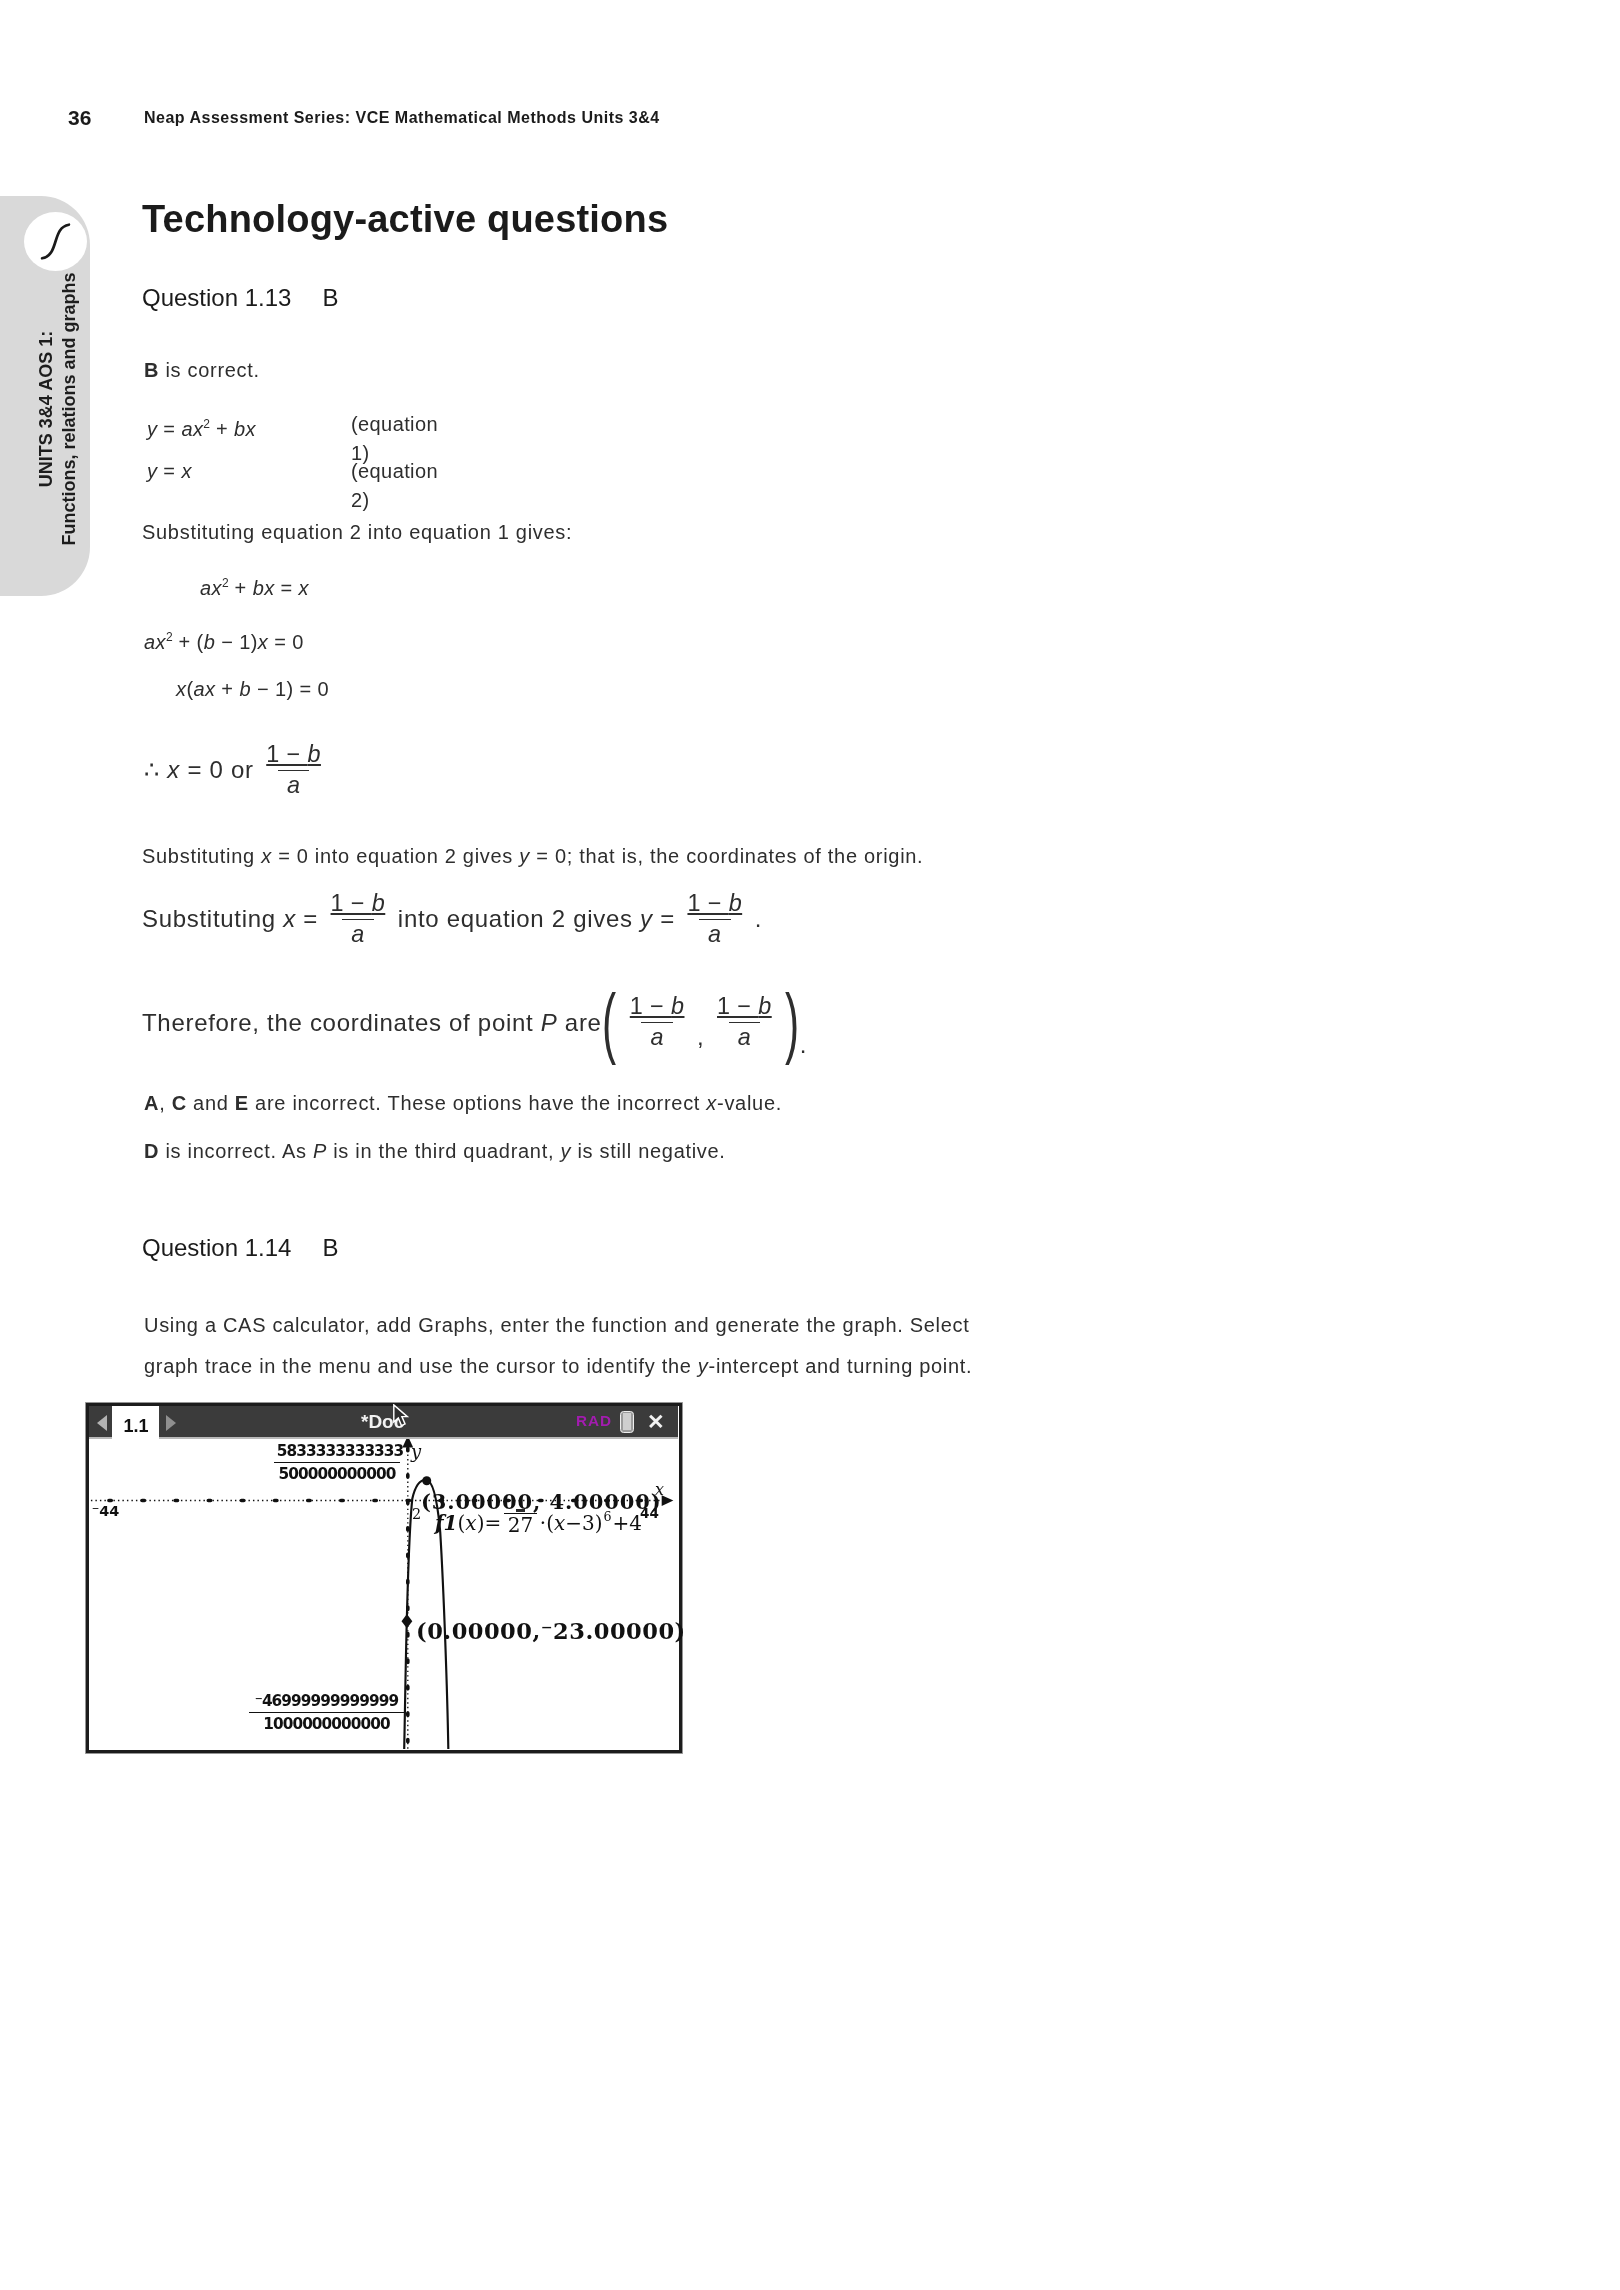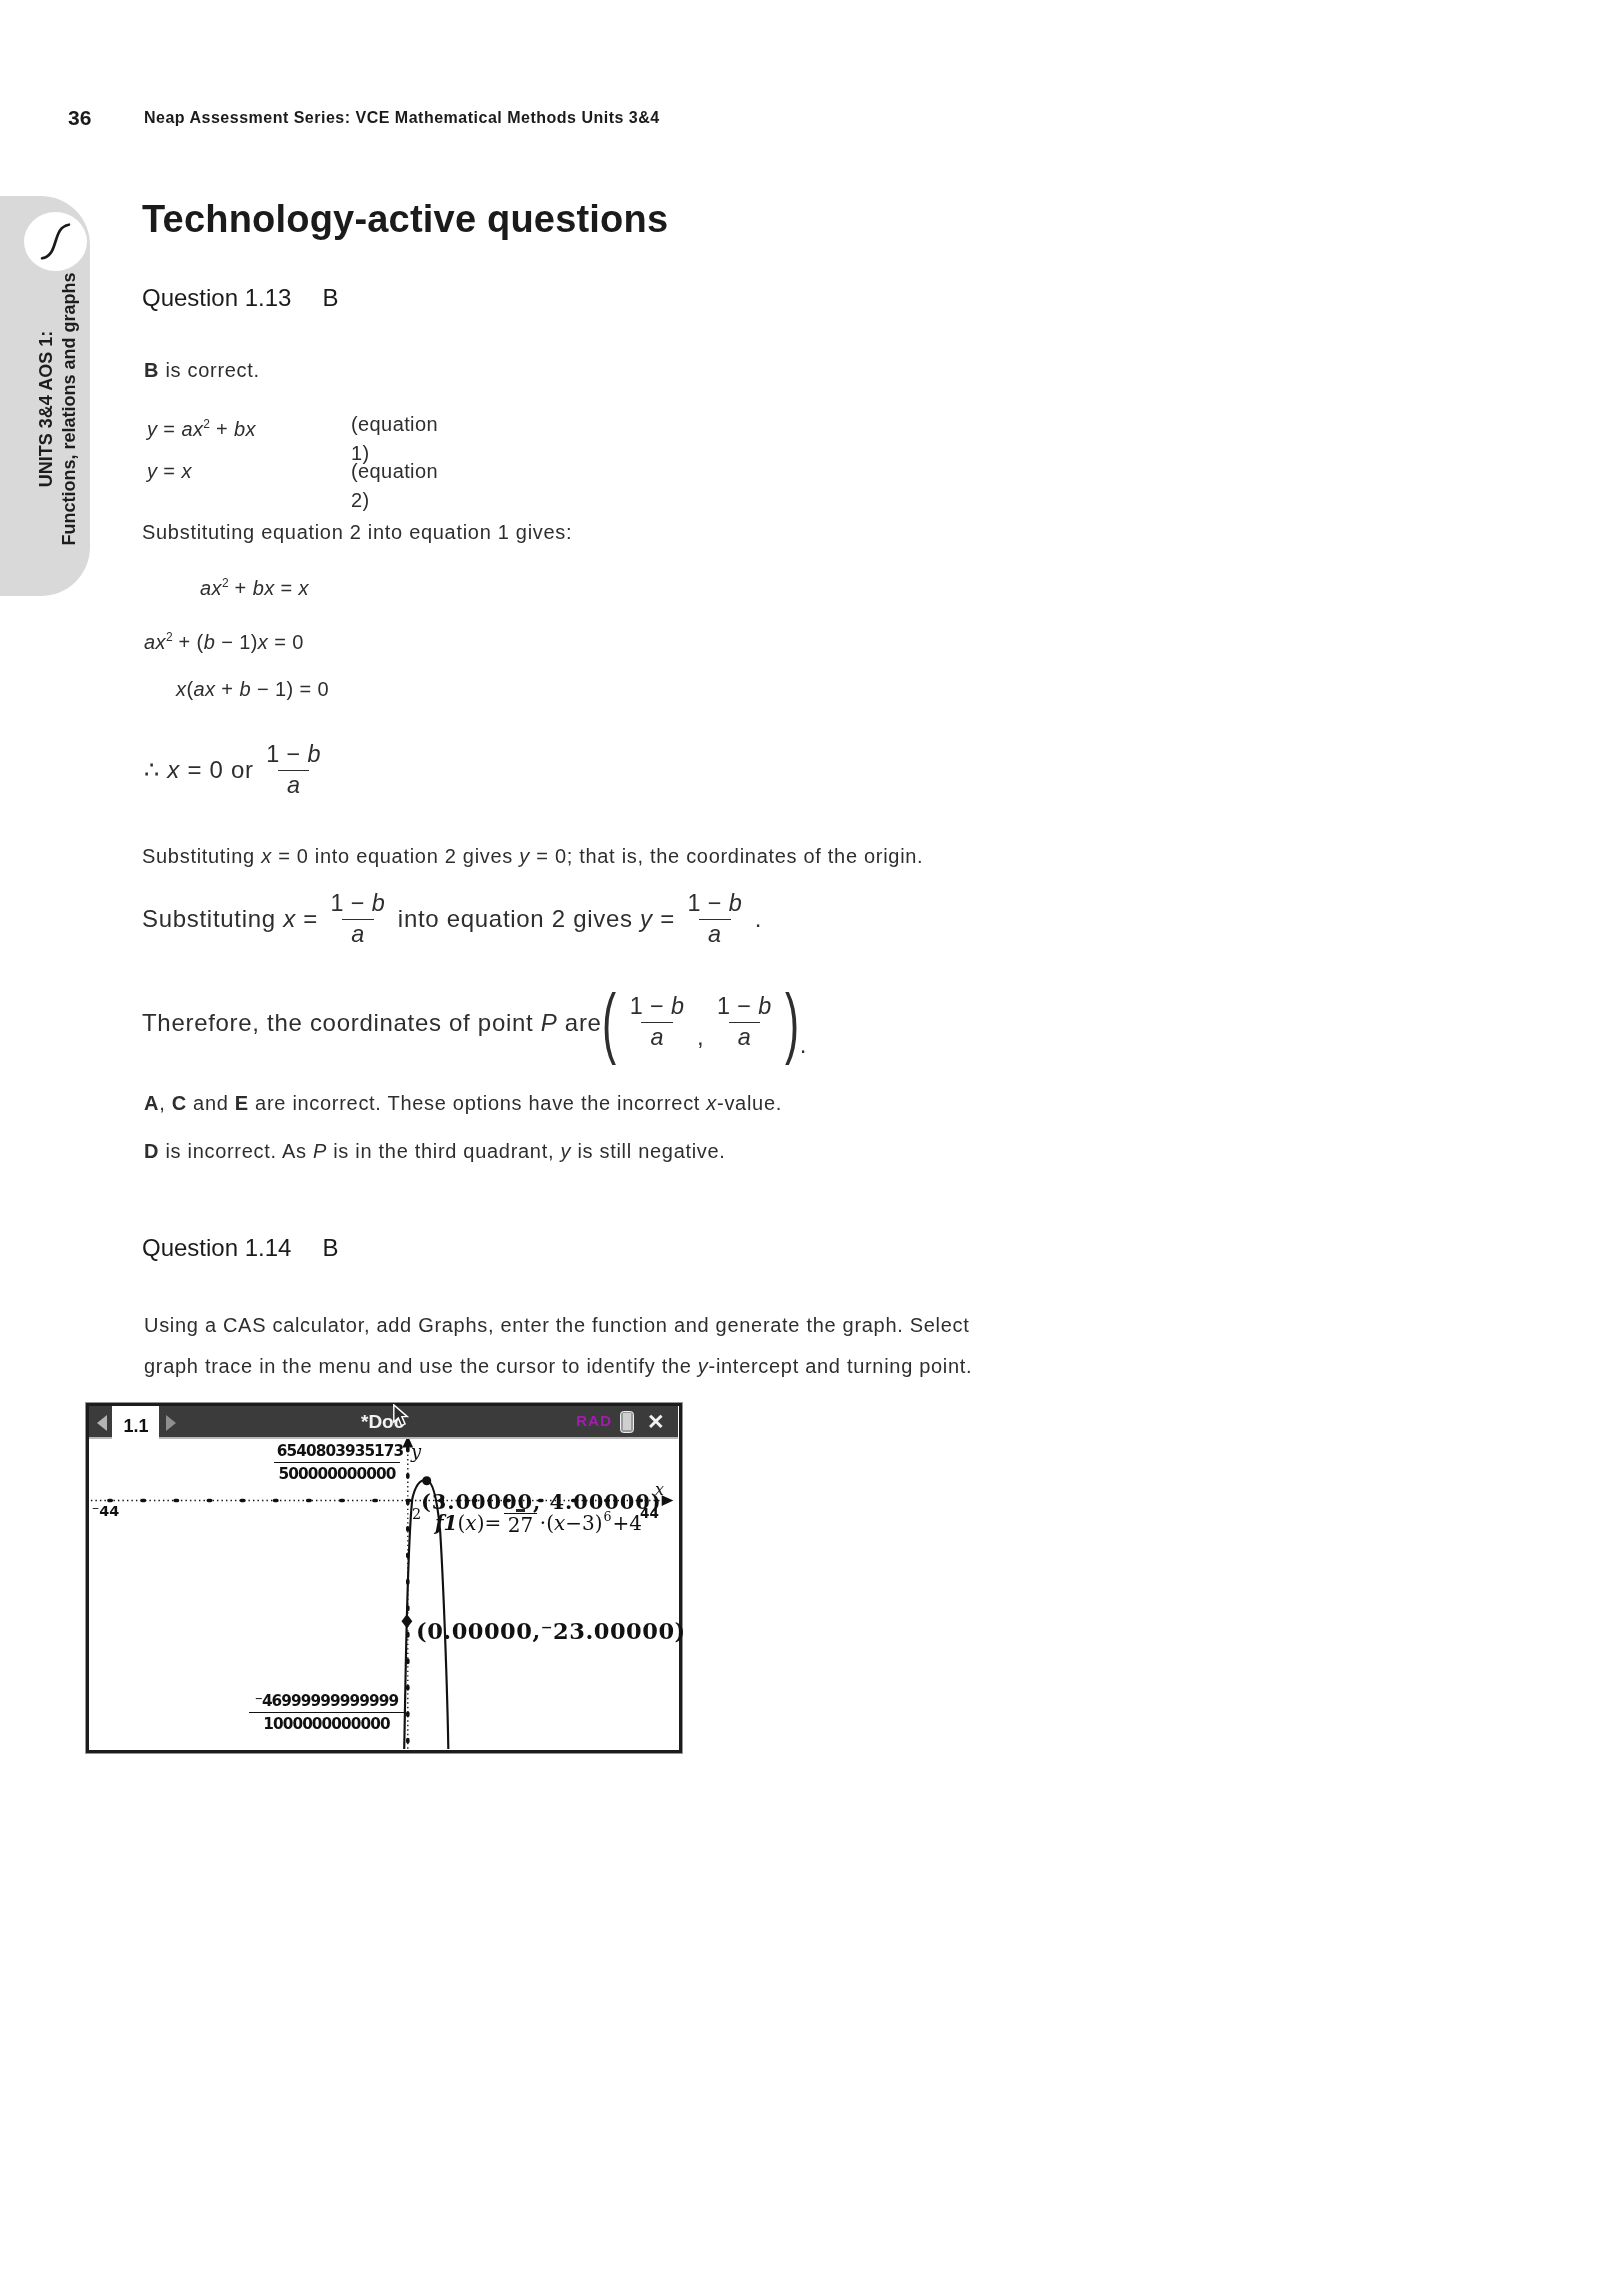--- a/index.html
+++ b/index.html
@@ -24,21 +24,21 @@
   .bl{position:absolute;font-size:20px;letter-spacing:0.7px;line-height:29px;color:#2e2e2e;}
   .math{letter-spacing:0.4px;}
   .s-i{font-style:italic;}
   .s-b{font-weight:700;}
   .s-bi{font-weight:700;font-style:italic;}
   .s-sup{font-size:60%;vertical-align:super;letter-spacing:0;}
   .eqlabel{position:absolute;left:204px;top:0;}
   .row{position:absolute;display:flex;align-items:center;font-size:24px;letter-spacing:0.7px;color:#2e2e2e;}
   .frac{display:inline-flex;flex-direction:column;align-items:center;line-height:1.1;
         font-size:23.4px;margin:0 7.2px;letter-spacing:0.4px;}
-  .frac .fnum{padding:0 5.4px 2.7px;}
+  .frac .fnum{padding:0 5.4px 2.7px;text-decoration:underline;}
   .frac .fden{border-top:1.8px solid #2e2e2e;padding:1.8px 9px 0;}
   .bigp{font-size:77px;font-weight:400;line-height:.85;transform:scaleX(.55);color:#2e2e2e;
         font-family:"Liberation Sans",sans-serif;margin:0 -5.4px;}
   
   .calc{position:absolute;left:86px;top:1403px;width:596px;height:350px;box-sizing:border-box;
         border:3.6px solid #1c1c1c;background:#ffffff;box-shadow:0 0 0 0.9px #8a8a8a;}
   .calc-bar{position:absolute;left:0;top:0;width:589px;height:33px;background:#3b3b3b;
         border-bottom:2.7px solid #b9b9b9;box-sizing:border-box;z-index:2;}
   .calc-tab{position:absolute;left:23.4px;top:0;width:47px;height:40px;background:#ffffff;z-index:3;
         display:flex;align-items:center;justify-content:center;
@@ -187,21 +187,21 @@
   <div class="calc-cursor">
     <svg width="20" height="23.4" viewBox="0 0 22 26">
       <path d="M3,1 L3,20 L8,15.5 L11.5,24 L15.5,22.2 L12,14 L18,14 Z" fill="#2e2e2e" stroke="#ffffff" stroke-width="1.6"></path>
     </svg>
   </div>
   <div class="calc-rad">RAD</div>
   <div class="battery"></div>
   <div class="calc-close">✕</div>
 
   <div class="clbl cfrac" style="left:185px;top:36px;width:126px;">
-    <div class="cnum">6540803935173</div>
+    <div class="cnum">5833333333333</div>
     <div class="cden">500000000000</div>
   </div>
   <div class="clbl cfrac" style="left:160px;top:286px;width:155px;">
     <div class="cnum">⁻46999999999999</div>
     <div class="cden">1000000000000</div>
   </div>
   <div class="clbl serifl" style="left:322px;top:35px;font-size:18px;font-style:italic;">y</div>
   <div class="clbl" style="left:2.7px;top:97px;font-size:14.4px;font-weight:700;font-family:'DejaVu Sans',sans-serif;">⁻44</div>
   <div class="clbl serifl" style="left:566px;top:74px;font-size:16px;font-style:italic;">x</div>
   <div class="clbl" style="left:551px;top:99px;font-size:13.5px;font-weight:700;font-family:'DejaVu Sans',sans-serif;">44</div>

